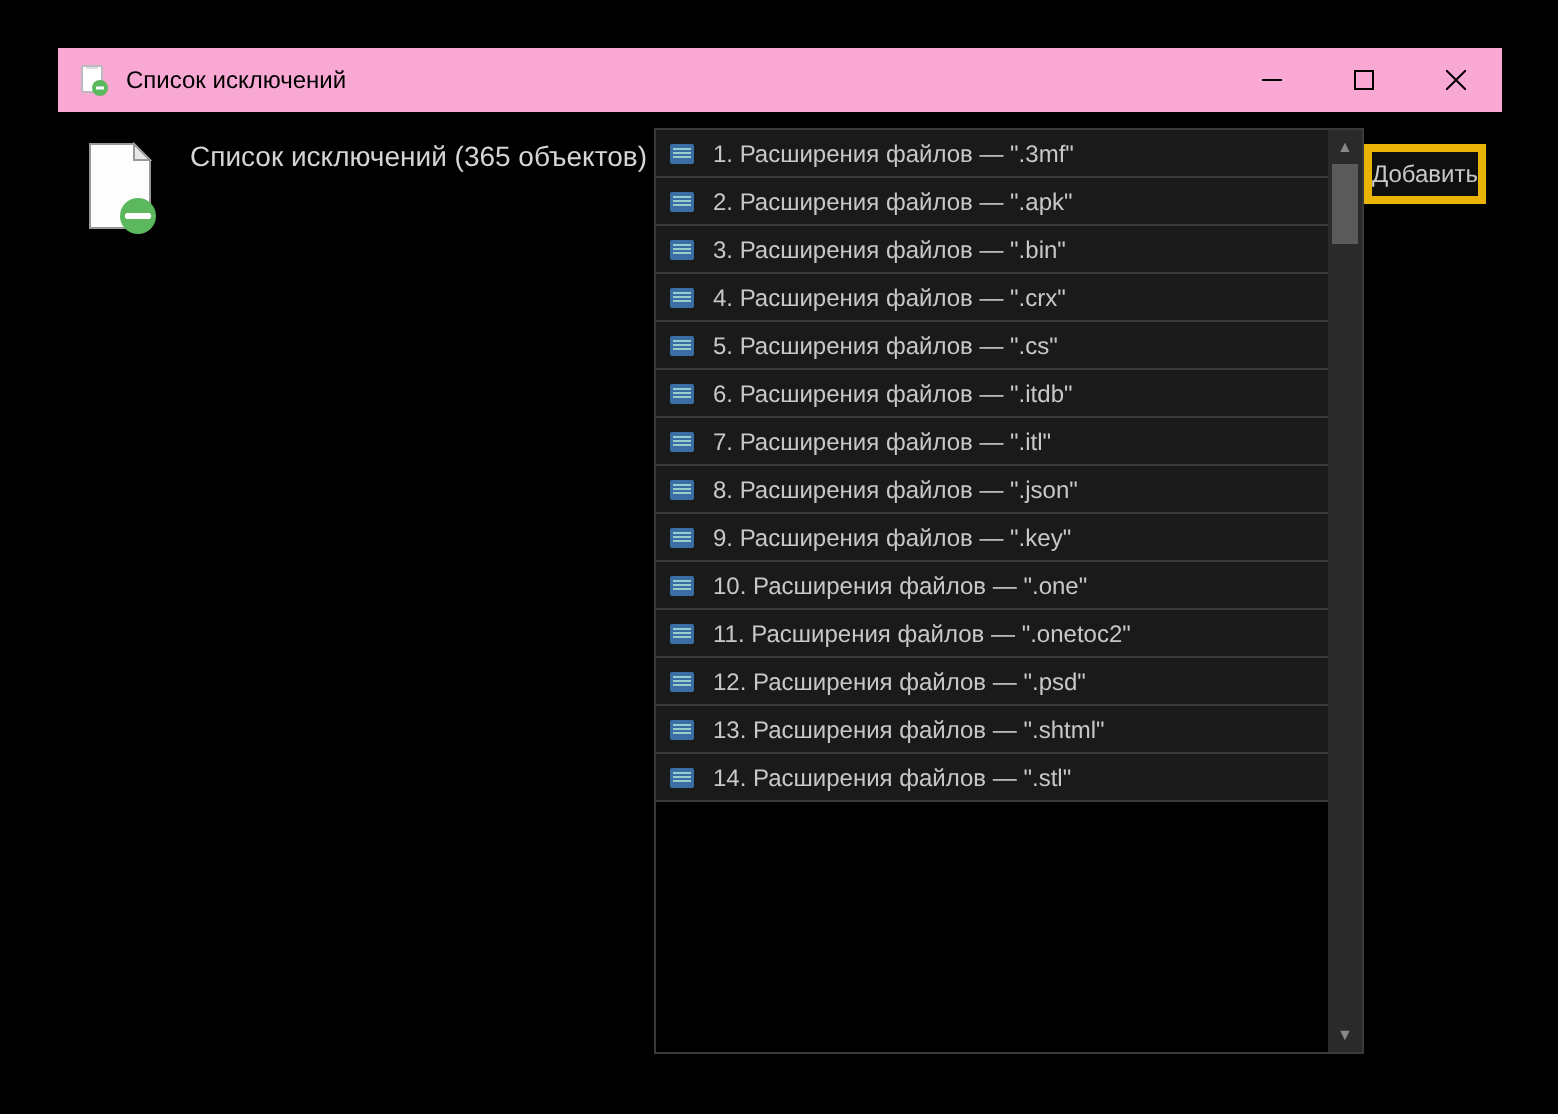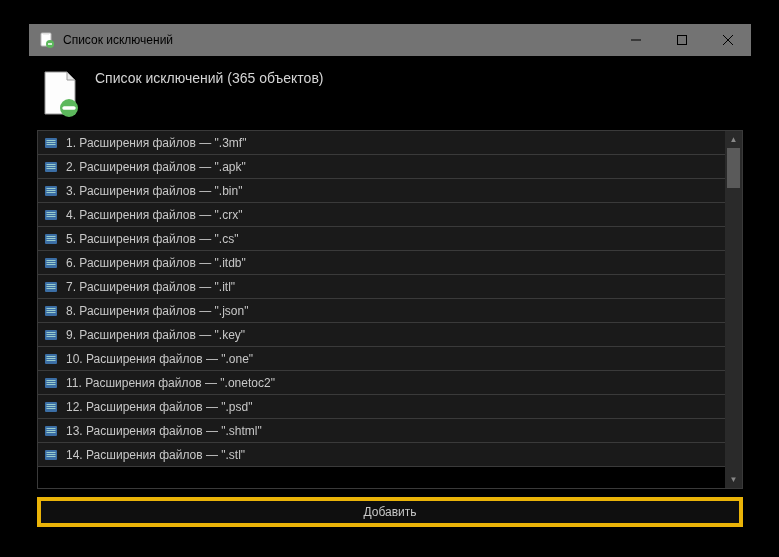--- a/index.html
+++ b/index.html
@@ -1,27 +1,27 @@
 <!DOCTYPE html>
 <html><head>
 <meta charset="utf-8">
 <style>
 * { margin: 0; padding: 0; box-sizing: border-box; }
 body { background: #000; font-family: "Segoe UI", Tahoma, sans-serif; width: 779px; height: 557px; overflow: hidden; }
 
 .window { position: absolute; left: 29px; top: 24px; width: 722px; height: 511px; background: #fff; box-shadow: 0 5px 20px rgba(0,0,0,0.5); display: flex; flex-direction: column; }
 
-.titlebar { height: 32px; background: #737373; display: flex; align-items: center; padding-left: 10px; }
+.titlebar { height: 32px; background: #f9a8d4; display: flex; align-items: center; padding-left: 10px; }
 .titlebar-icon { width: 16px; height: 16px; margin-right: 8px; }
 .titlebar-title { font-size: 12px; color: #000; flex: 1; }
 .win-controls { display: flex; height: 100%; }
 .win-btn { width: 46px; height: 32px; display: flex; align-items: center; justify-content: center; background: transparent; border: none; cursor: pointer; }
 .win-btn svg { width: 10px; height: 10px; }
 
-.client { flex: 1; background: #000; padding: 8px; display: flex; flex-direction: column; }
+.client { flex: 1; background: #000; padding: 8px; display: flex; flex-direction: row; }
 
 .header { display: flex; padding: 6px 4px 12px 4px; }
 .header-icon { width: 40px; height: 48px; margin-right: 14px; flex-shrink: 0; }
 .header-text { flex: 1; }
 .header-title { color: #d5d5d5; font-size: 14px; margin-bottom: 2px; }
 .header-desc { color: #7a7a7a; font-size: 11.5px; line-height: 1.35; }
 
 .list-wrap { flex: 1; border: 1px solid #3a3a3a; display: flex; overflow: hidden; }
 .list { flex: 1; overflow-y: hidden; }
 .list-row { height: 24px; display: flex; align-items: center; padding: 0 6px; border-bottom: 1px solid #3a3a3a; background: #1a1a1a; cursor: pointer; }

